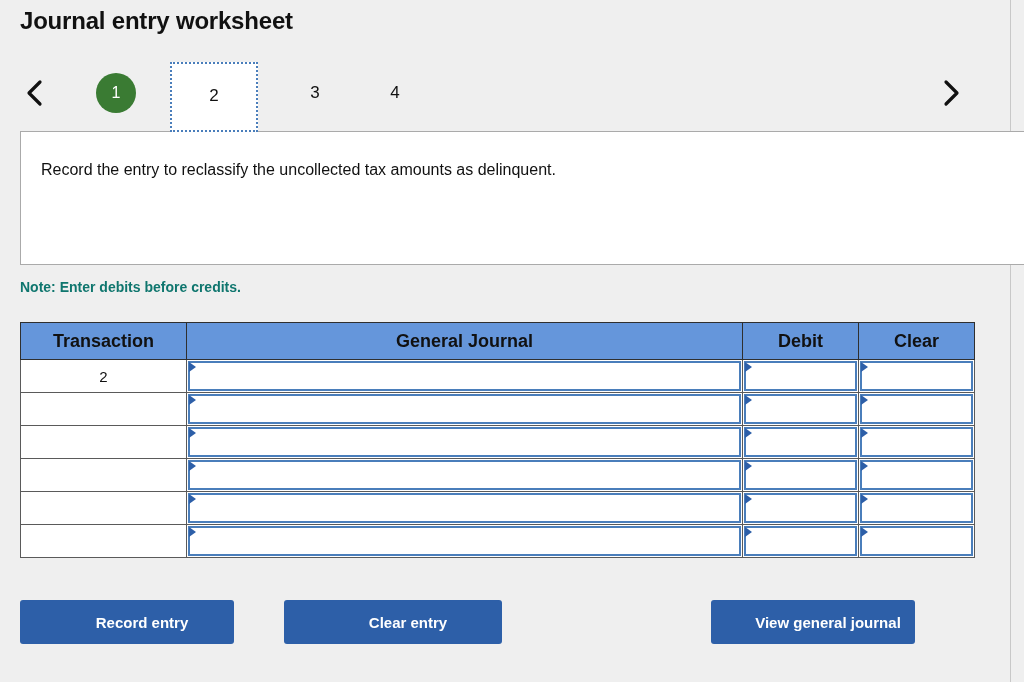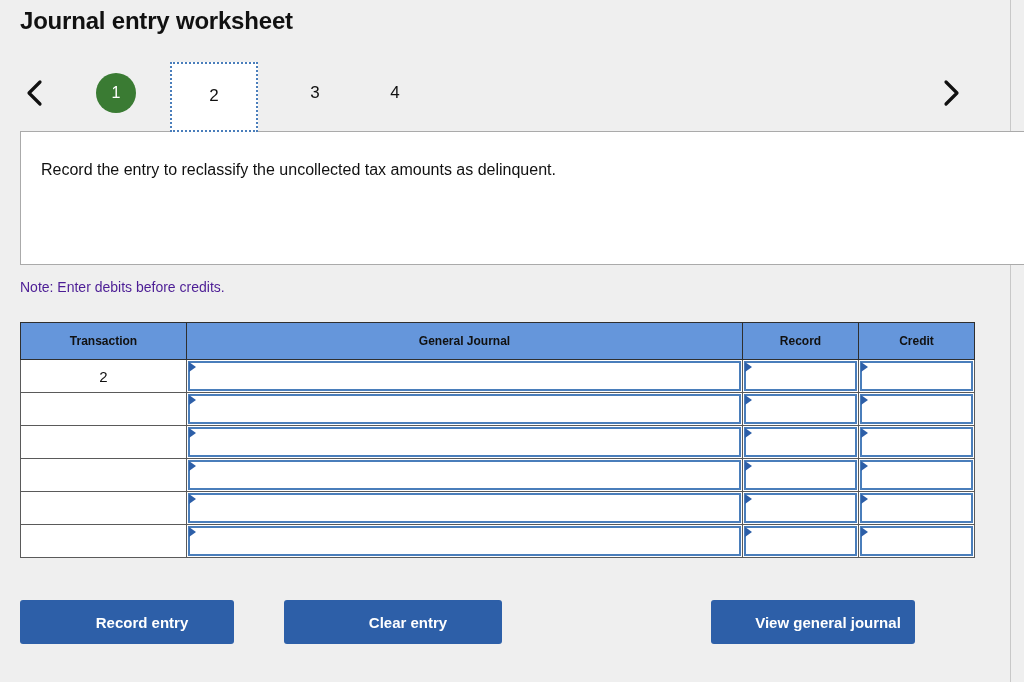--- a/index.html
+++ b/index.html
@@ -111,36 +111,36 @@
     font-size: 16px;
     color: #111;
     line-height: 1.35;
   }
 
   
   .note {
     position: absolute;
     left: 20px; top: 279px;
     font-size: 14px;
-    font-weight: normal;
-    color: #4c1d95;
+    font-weight: bold;
+    color: #0f766e;
   }
 
   
   .jtable {
     position: absolute;
     left: 20px; top: 322px;
     width: 954px;
     border-collapse: collapse;
     table-layout: fixed;
   }
   .jtable th {
     background: #6596db;
     color: #111;
-    font-size: 12px;
+    font-size: 18px;
     font-weight: bold;
     height: 37px;
     border: 1px solid #2f2f2f;
     text-align: center;
     padding: 0;
   }
   .jtable td {
     border: 1px solid #5a5a5a;
     padding: 0;
     height: 33px;
@@ -251,22 +251,22 @@
     <colgroup>
       <col class="col-trans">
         <col class="col-gj">
         <col class="col-debit">
         <col class="col-credit">
     </colgroup>
     <thead>
       <tr>
         <th>Transaction</th>
         <th>General Journal</th>
-        <th>Record</th>
-        <th>Credit</th>
+        <th>Debit</th>
+        <th>Clear</th>
       </tr>
     </thead>
     <tbody>
       <tr>
         <td class="trans-cell">2</td>
         <td>
           <div class="cell-input-wrap">
             <div class="cell-input"></div>
           </div>
         </td>

